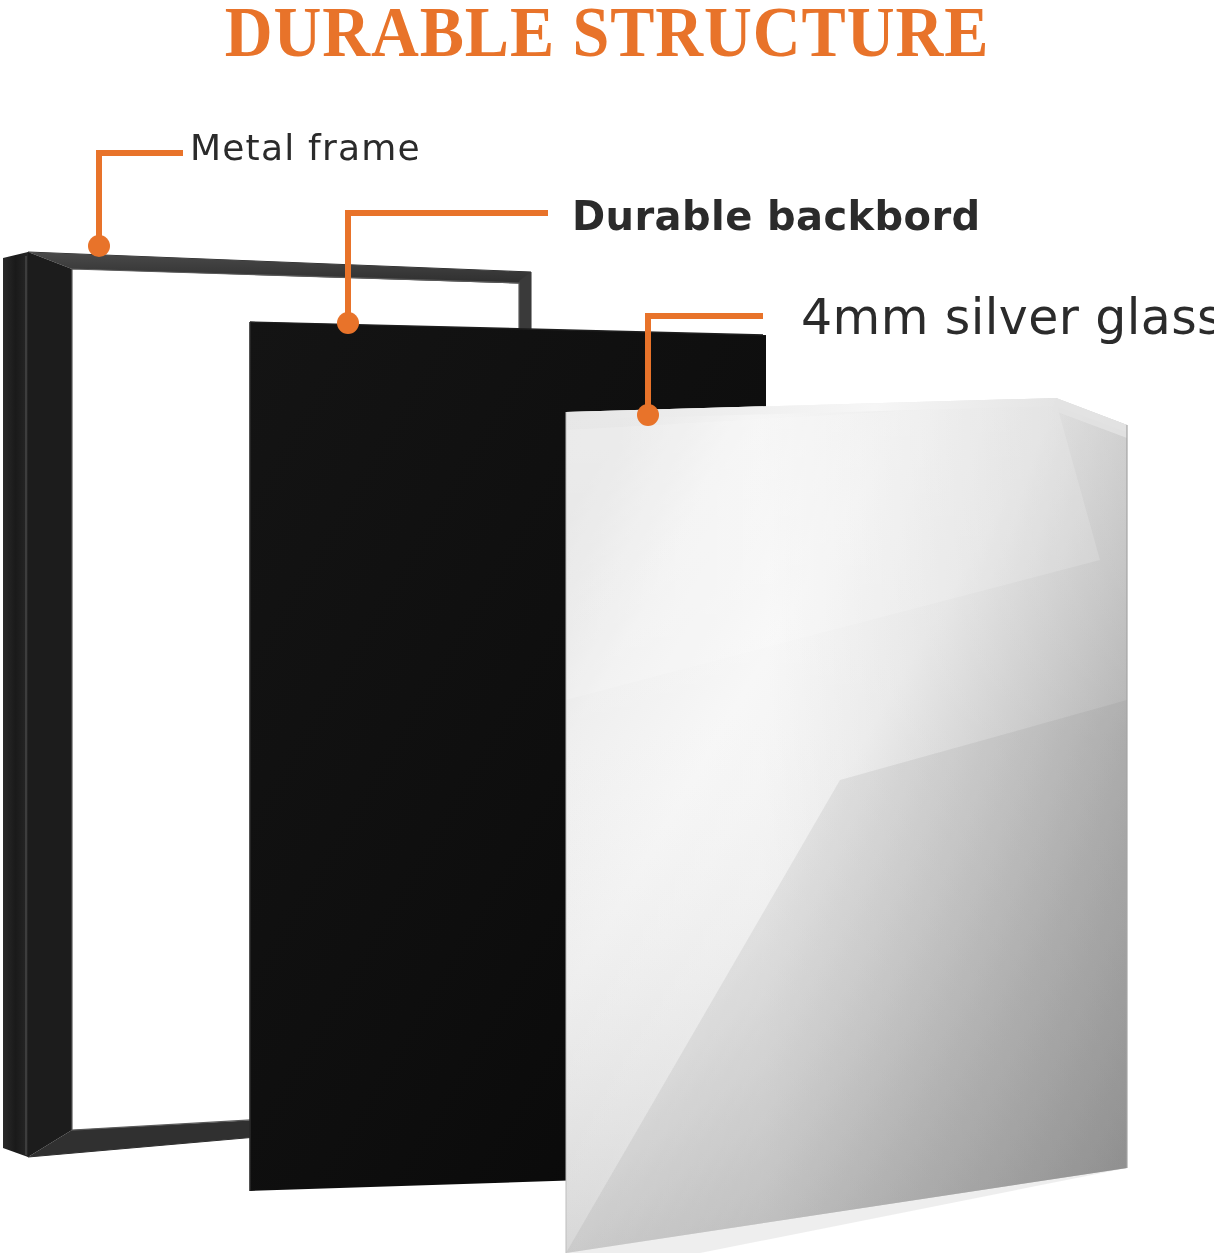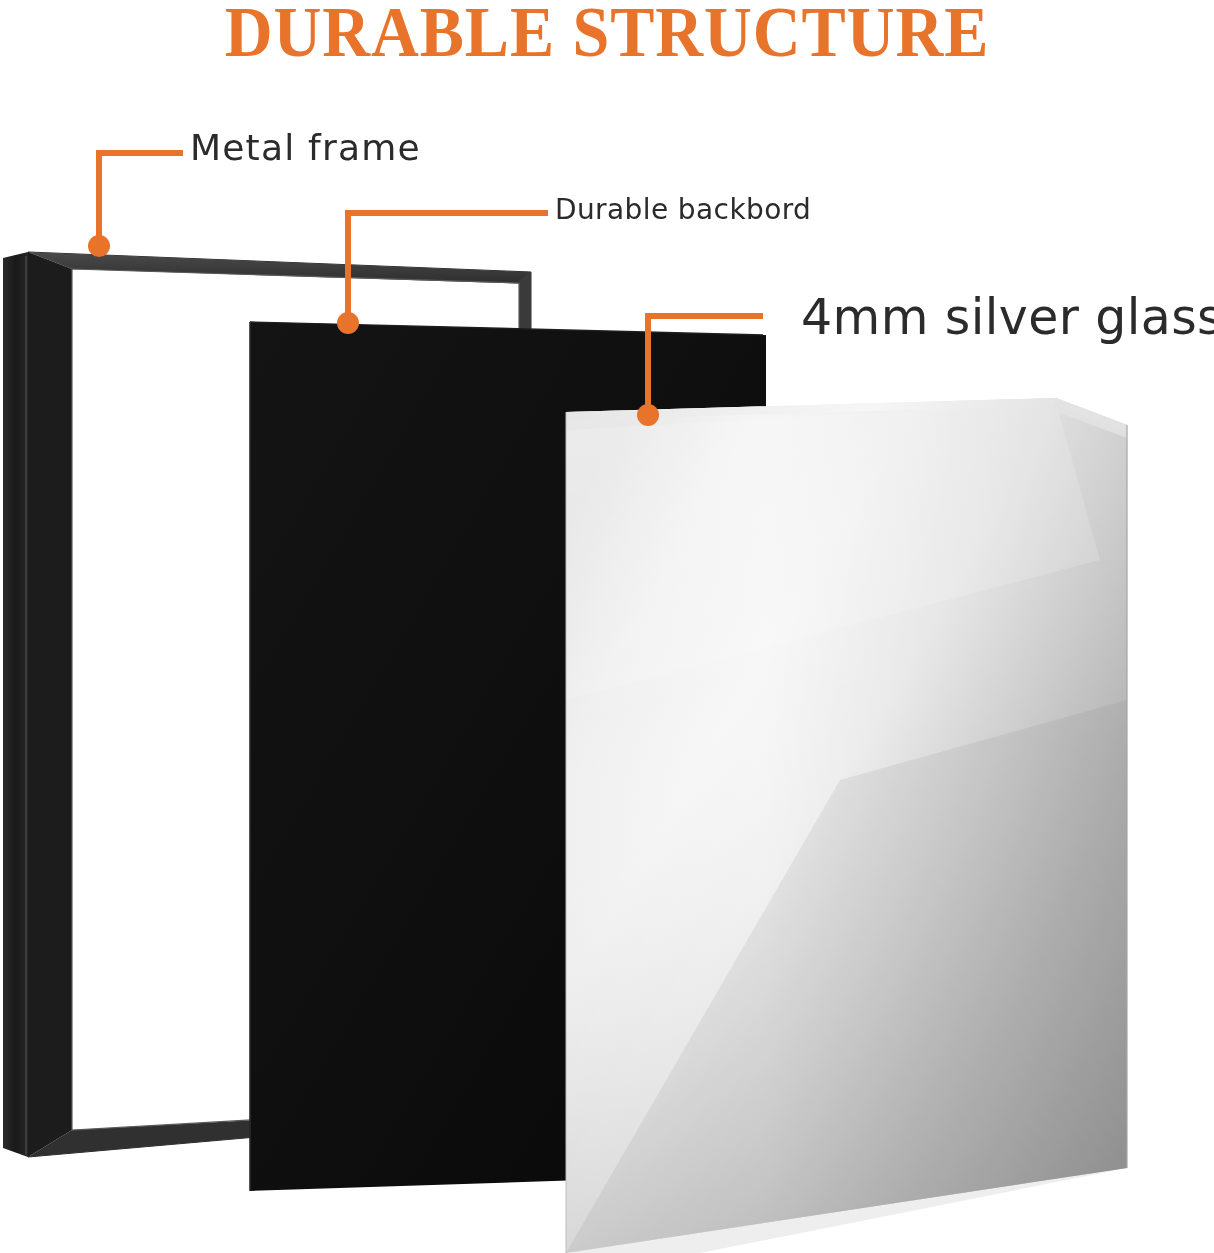--- a/index.html
+++ b/index.html
@@ -59,24 +59,25 @@
     line-height: 1;
     user-select: none;
   }
   .label-metal {
     left: 190px;
     top: 130px;
     font-size: 36px;
     letter-spacing: 1.2px;
   }
   .label-backbord {
-    left: 555px;
+    left: 572px;
     top: 196px;
-    font-size: 28px;
+    font-size: 40px;
     letter-spacing: 0.4px;
+    font-weight: bold;
   }
   .label-glass {
     left: 768px;
     top: 293px;
     font-size: 49px;
     letter-spacing: 0.4px;
     margin-left: 33px;
   }
 </style>
 </head>

